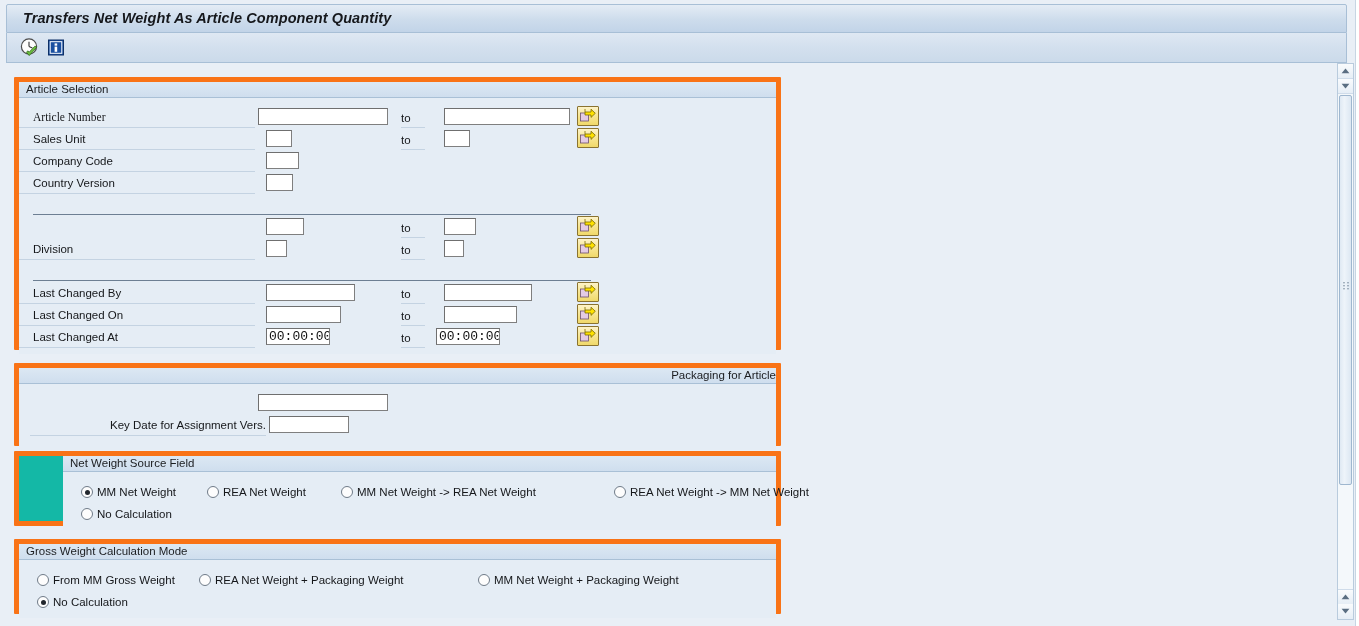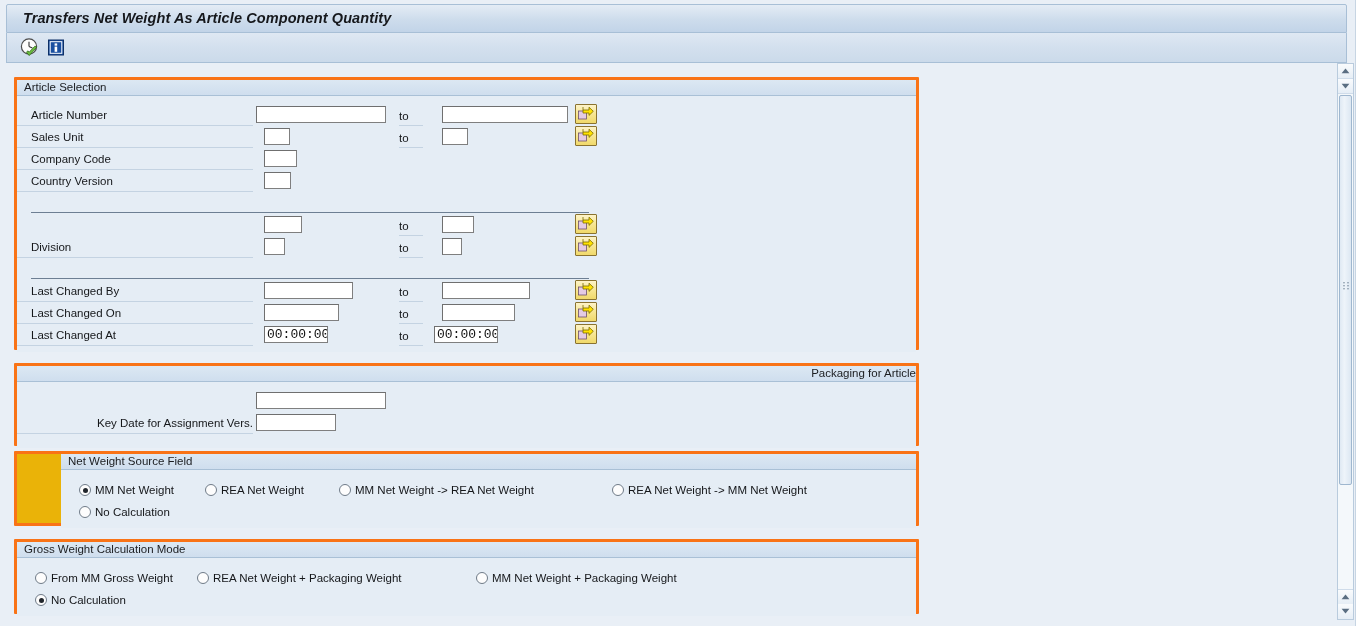--- a/index.html
+++ b/index.html
@@ -85,23 +85,23 @@
     left: 6px; top: 63px;
     width: 1326px; height: 557px;
     background: #e9eff6;
     overflow: hidden;
   }
 
   
   .group {
     position: absolute;
     left: 8px;
-    width: 905px;
-    background: #eab308;
-    border: 3px solid #f97316;
+    width: 767px;
+    background: #14b8a6;
+    border: 5px solid #f97316;
     box-sizing: border-box;
     border-radius: 1px;
   }
   .group > .group-title {
     height: 15px;
     line-height: 15px;
     padding-left: 7px;
     font-size: 11.5px;
     color: #1b1d20;
     background: linear-gradient(to bottom, #dce8f3 0%, #cfdeee 100%);
@@ -291,21 +291,21 @@
     <div class="watermark">© www.tutorialkart.com</div>
   </div>
 
   <div class="content">
 
     <div class="group" style="top:14px; height:273px;">
       <div class="group-title">Article Selection</div>
       <div class="group-body" style="height:256px;">
 
         <div class="row" style="left:0; top:9px; width:820px;">
-          <div class="lbl" style="width:236px;">Article Number</div>
+          <div class="lbl" style="width:236px;font-family:Liberation Serif, serif;">Article Number</div>
           <div class="inp has-mark" style="left:239px; top:1px; width:130px;"></div>
           <div class="to-lbl" style="left:382px; width:24px;">to</div>
           <div class="inp" style="left:425px; top:1px; width:126px;"></div>
           <div class="msel" style="left:558px; top:-1px;">
             <svg width="16" height="15" viewBox="0 0 16 15">
               <rect x="0.5" y="5" width="8" height="8" fill="#e4cbe4" stroke="#6b4f6b" stroke-width="0.8"></rect>
               <path d="M5 1 L5 4 L11 4 L11 1.2 L15.3 5.3 L11 9.4 L11 7 L5 7 L5 4" fill="#ffe200" stroke="#7a6a00" stroke-width="0.8" stroke-linejoin="round"></path>
             </svg>
           </div>
         </div>
@@ -405,21 +405,21 @@
     </div>
 
     <div class="group" style="top:300px; height:83px;text-align:right;">
       <div class="group-title">Packaging for Article</div>
       <div class="group-body" style="height:66px;">
 
         <div class="row" style="left:0; top:9px; width:820px;">
           <div class="inp has-mark" style="left:239px; top:1px; width:130px;"></div>
         </div>
 
-        <div class="row" style="left:0; top:31px; width:820px;">
+        <div class="row" style="left:11px; top:31px; width:820px;">
           <div class="lbl" style="width:236px;">Key Date for Assignment Vers.</div>
           <div class="inp has-mark" style="left:239px; top:1px; width:80px;"></div>
         </div>
 
       </div>
     </div>
 
     <div class="group" style="top:388px; height:75px;padding-left:44px;">
       <div class="group-title">Net Weight Source Field</div>
       <div class="group-body" style="height:58px;">

